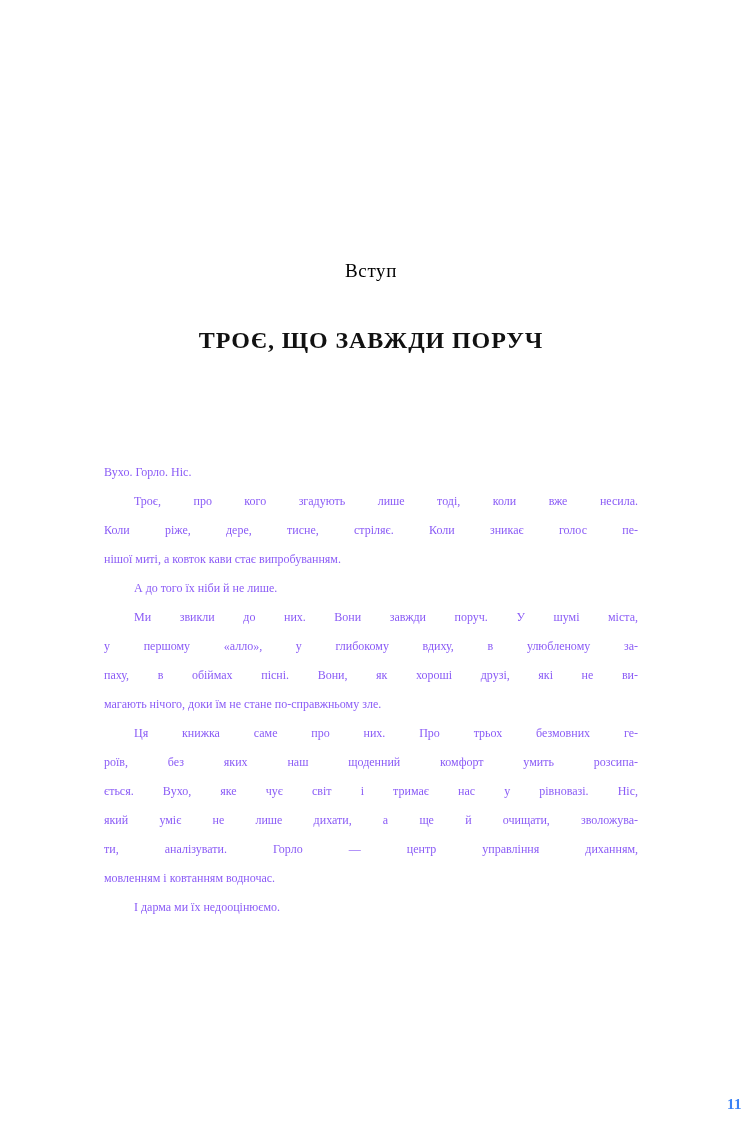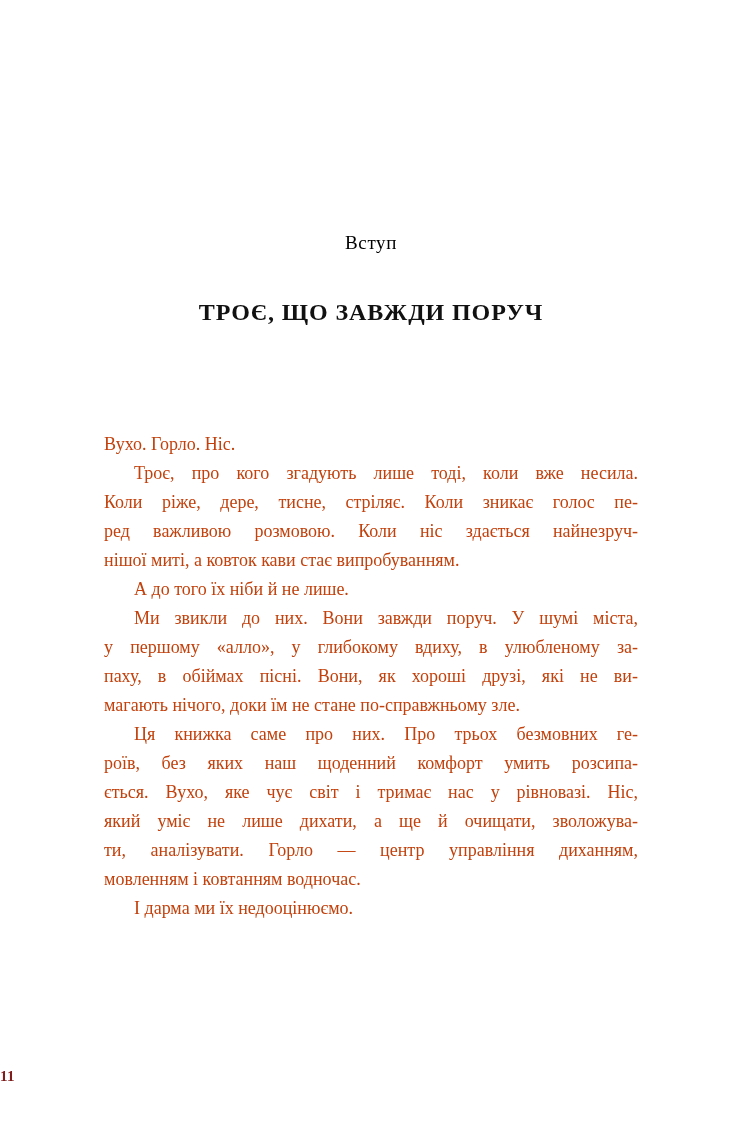--- a/index.html
+++ b/index.html
@@ -15,20 +15,21 @@
     overflow: hidden;
     font-family: "Liberation Serif", "DejaVu Serif", serif;
     color: #000000;
     -webkit-font-smoothing: antialiased;
   }
 
   .page {
     position: absolute;
     inset: 0;
     background: #ffffff;
+    margin-top: 28px;
   }
 
   
   .chapter-head {
     position: absolute;
     left: 0;
     right: 0;
     top: 232px;
     text-align: center;
   }
@@ -50,23 +51,23 @@
     color: #111111;
     text-transform: uppercase;
   }
 
   
   .body-text {
     position: absolute;
     left: 104px;
     top: 430px;
     width: 534px;
-    font-size: 18px;
+    font-size: 12px;
     line-height: 29px;
-    color: #c2410c;
+    color: #8b5cf6;
     text-align: left;
   }
 
   .para {
     margin: 0;
   }
 
   
   .line {
     display: block;
@@ -85,45 +86,44 @@
     text-align: left;
     text-align-last: left;
   }
 
   
   .folio {
     position: absolute;
     left: 0;
     right: 0;
     top: 1068px;
-    text-align: left;
+    text-align: right;
     font-size: 15px;
     font-weight: 700;
     letter-spacing: 0.4px;
-    color: #7f1d1d;
+    color: #3b82f6;
   }
 </style>
 </head>
 <body>
 
 <div class="page">
 
   <header class="chapter-head">
     <div class="eyebrow">Вступ</div>
     <h1 class="chapter-title">ТРОЄ, ЩО ЗАВЖДИ ПОРУЧ</h1>
   </header>
 
   <main class="body-text" id="body-text">
       <p class="para">
         <span class="line last">Вухо. Горло. Ніс.</span>
       </p>
       <p class="para">
         <span class="line just indent">Троє, про кого згадують лише тоді, коли вже несила.</span>
         <span class="line just">Коли ріже, дере, тисне, стріляє. Коли зникає голос пе-</span>
-        <span class="line just">ред важливою розмовою. Коли ніс здається найнезруч-</span>
         <span class="line last">нішої миті, а ковток кави стає випробуванням.</span>
       </p>
       <p class="para">
         <span class="line last indent">А до того їх ніби й не лише.</span>
       </p>
       <p class="para">
         <span class="line just indent">Ми звикли до них. Вони завжди поруч. У шумі міста,</span>
         <span class="line just">у першому «алло», у глибокому вдиху, в улюбленому за-</span>
         <span class="line just">паху, в обіймах пісні. Вони, як хороші друзі, які не ви-</span>
         <span class="line last">магають нічого, доки їм не стане по-справжньому зле.</span>

